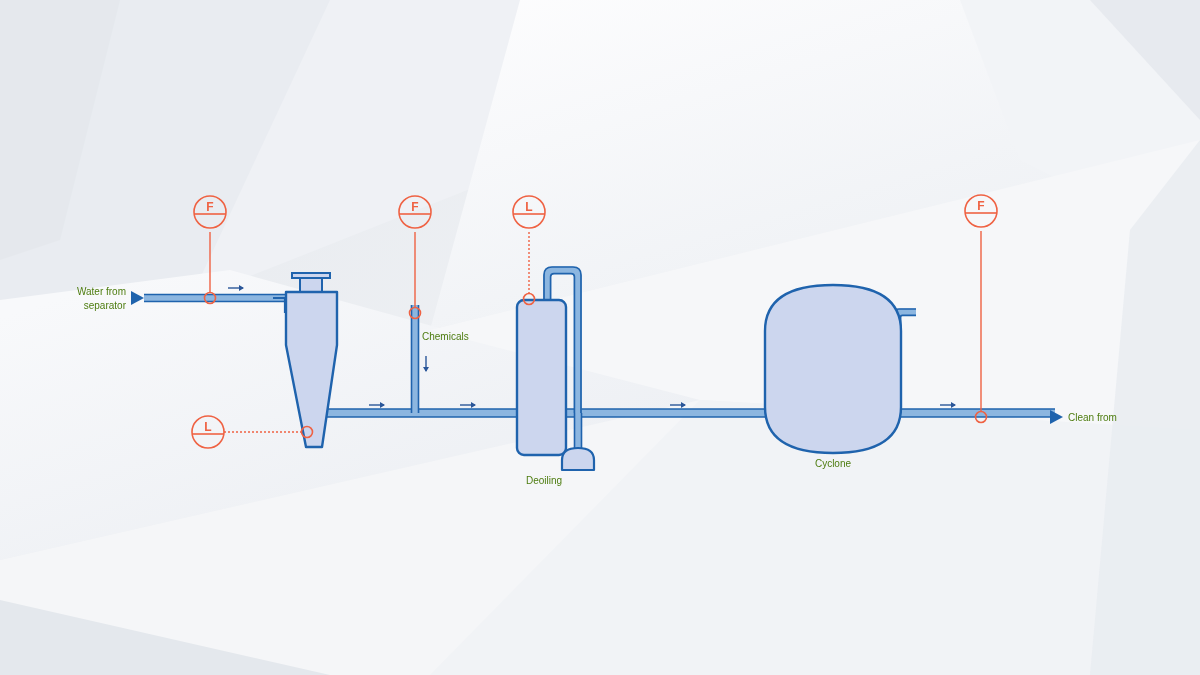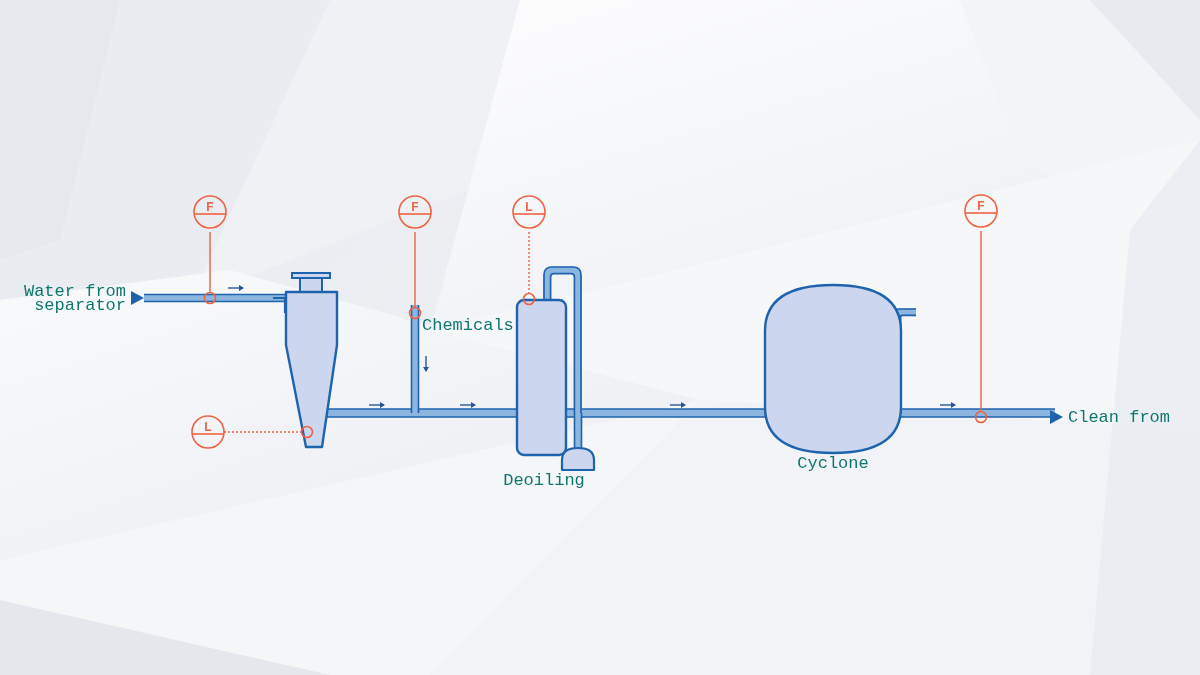--- a/index.html
+++ b/index.html
@@ -16,23 +16,23 @@
     background: #eef0f3;
   }
   #bg, #diagram {
     position: absolute;
     top: 0; left: 0;
     width: 1200px;
     height: 675px;
   }
   .lbl {
     position: absolute;
-    color: #0f766e;
-    font-family: Liberation Mono, monospace;
-    font-size: 17px;
+    color: #4d7c0f;
+    font-family: Liberation Sans, sans-serif;
+    font-size: 10px;
     line-height: 13.5px;
     white-space: pre;
   }
   .lbl-center { text-align: center; }
   .lbl-right  { text-align: right; }
   .lbl-left   { text-align: left; }
 </style>
 </head>
 <body>
 
@@ -213,21 +213,21 @@
         <line x1="192" y1="434" x2="224" y2="434" stroke="#ef6243" stroke-width="1.6"></line>
         <text x="208" y="431" fill="#ef6243" font-family="Liberation Sans, sans-serif" font-size="12" font-weight="bold" text-anchor="middle">L</text>
       </g>
     </g>
   </svg>
 
   <div class="lbl lbl-right" style="left:20px; top:285px; width:106px;">Water from
 separator</div>
 
 
-  <div class="lbl lbl-left" style="left:422px; top:319px; width:120px;">Chemicals</div>
+  <div class="lbl lbl-left" style="left:422px; top:330px; width:120px;">Chemicals</div>
 
   <div class="lbl lbl-center" style="left:484px; top:474px; width:120px;">Deoiling</div>
 
   <div class="lbl lbl-center" style="left:773px; top:457px; width:120px;">Cyclone</div>
 
   <div class="lbl lbl-left" style="left:1068px; top:411px; width:130px;">Clean from</div>
 
 </div>
 
 </body></html>

